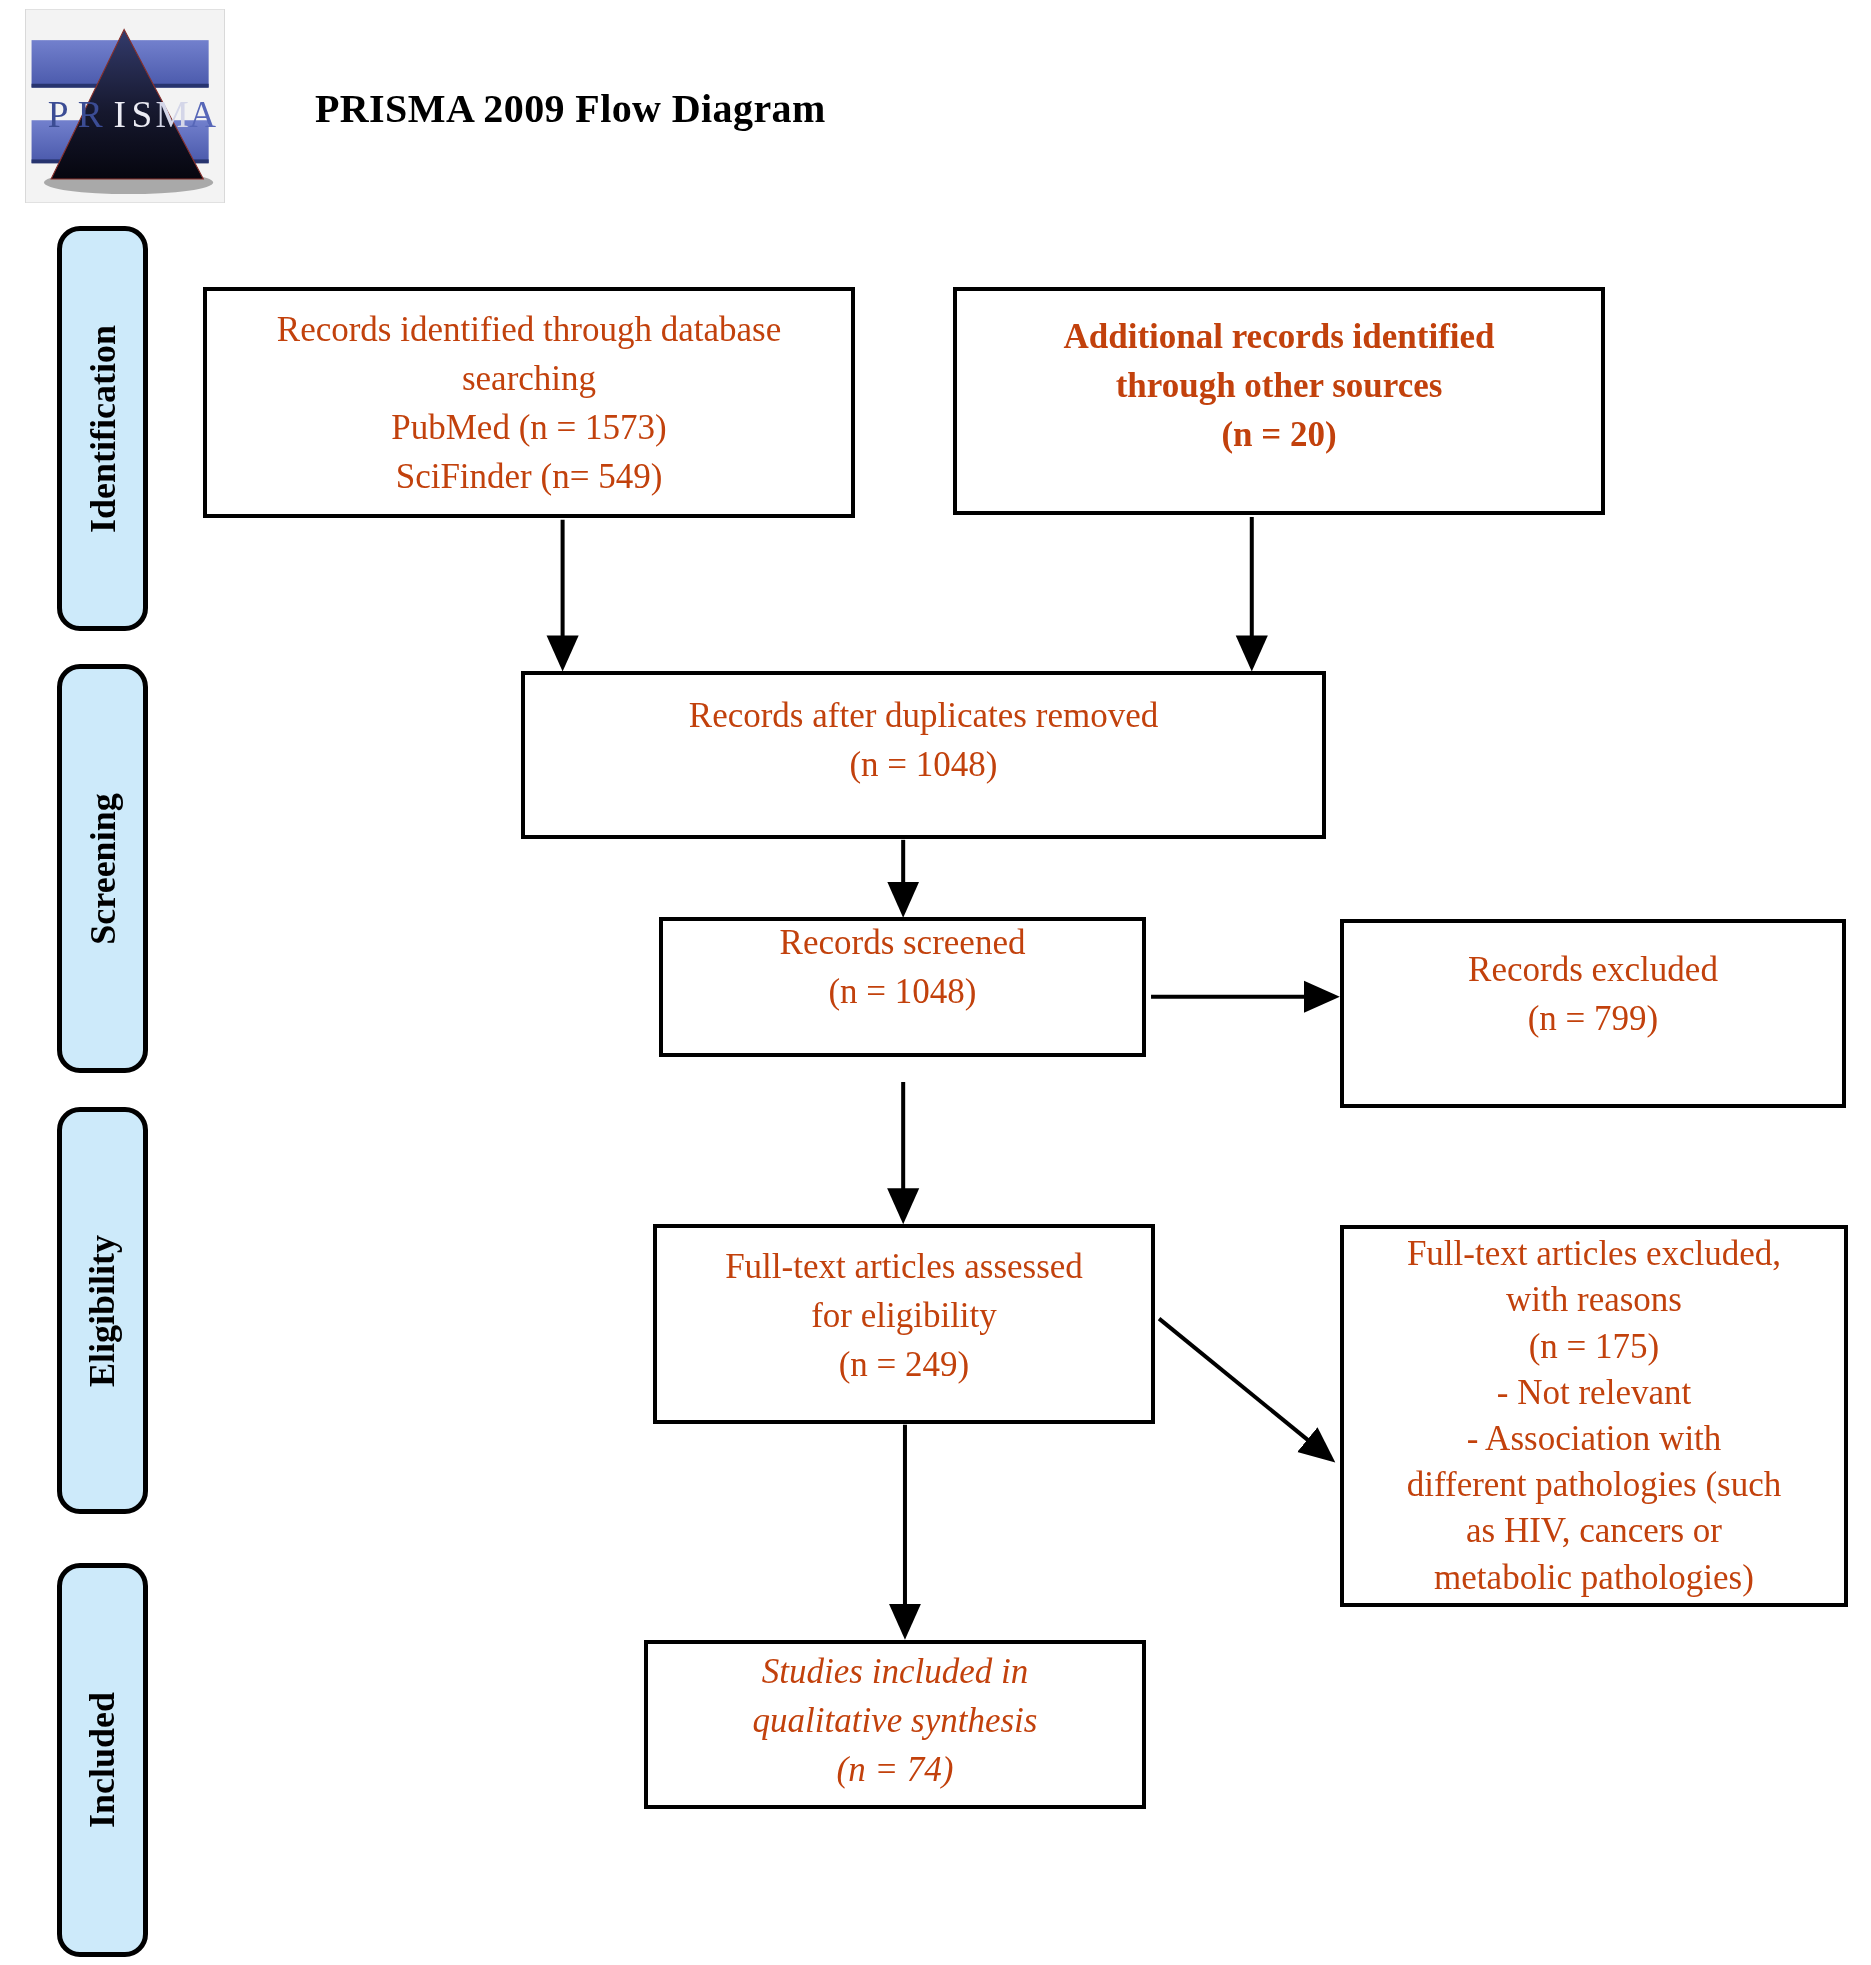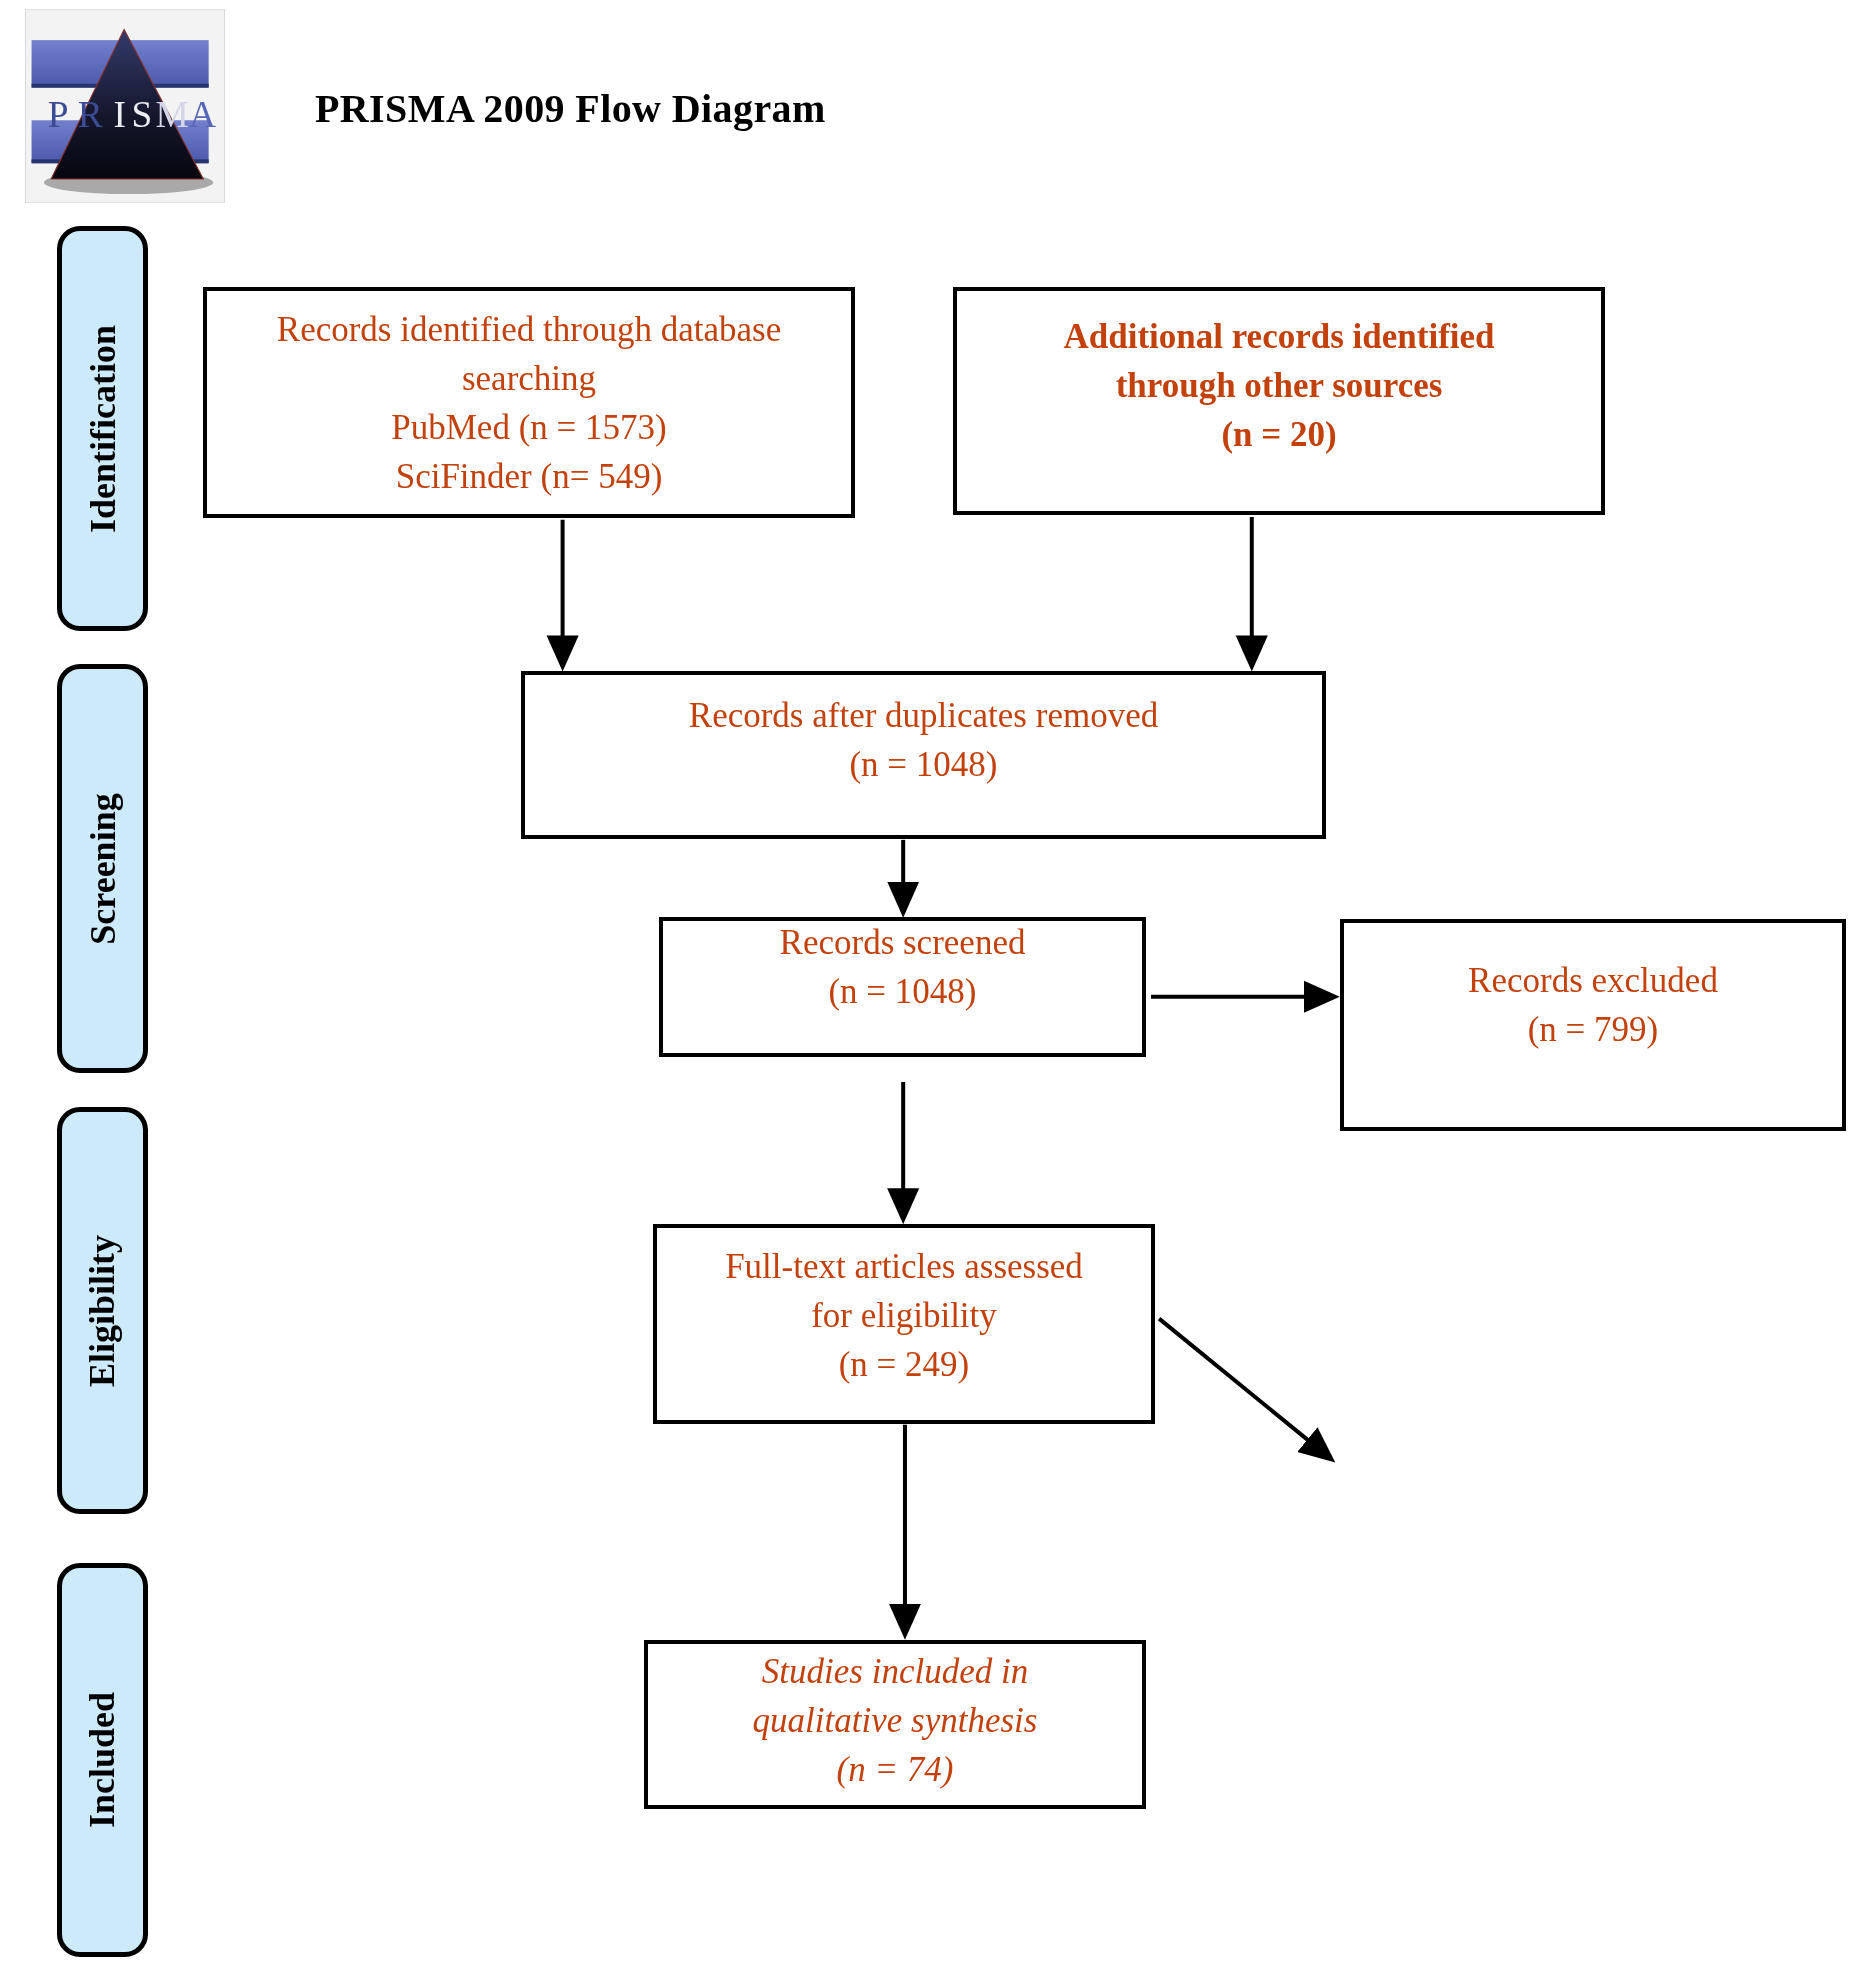--- a/index.html
+++ b/index.html
@@ -66,21 +66,21 @@
     justify-content: center;
     text-align: center;
     font: 400 35px/1.40 "Liberation Serif", serif;
     color: #c2410c;
     white-space: pre-line;
   }
   #box-records-identified { left: 203px;  top: 287px;  width: 652px; height: 231px; }
   #box-additional-records { left: 953px; top: 287px;  width: 652px; height: 228px; padding-bottom: 31px; font-weight: bold; }
   #box-duplicates-removed { left: 521px; top: 671px; width: 805px; height: 168px; padding-bottom: 31px; }
   #box-records-screened   { left: 659px; top: 917px; width: 487px; height: 140px; padding-bottom: 40px; }
-  #box-records-excluded   { left: 1340px; top: 919px; width: 506px; height: 212px; padding-bottom: 40px; }
+  #box-records-excluded   { left: 1340px; top: 919px; width: 506px; height: 189px; padding-bottom: 40px; }
   #box-fulltext-assessed  { left: 653px; top: 1224px; width: 502px; height: 200px; padding-bottom: 18px; }
   #box-fulltext-excluded  { left: 1340px; top: 1225px; width: 508px; height: 382px; line-height: 1.32; }
   #box-studies-included   { left: 644px; top: 1640px; width: 502px; height: 169px; padding-bottom: 9px; font-style: italic; }
 
   #arrows {
     position: absolute;
     left: 0;
     top: 0;
     pointer-events: none;
   }
@@ -162,18 +162,26 @@
 (n = 20)</div>
   <div class="fbox" id="box-duplicates-removed">Records after duplicates removed
 (n = 1048)</div>
   <div class="fbox" id="box-records-screened">Records screened
 (n = 1048)</div>
   <div class="fbox" id="box-records-excluded">Records excluded
 (n = 799)</div>
   <div class="fbox" id="box-fulltext-assessed">Full-text articles assessed
 for eligibility
 (n = 249)</div>
+  <div class="fbox" id="box-fulltext-excluded">Full-text articles excluded,
+with reasons
+(n = 175)
+- Not relevant
+- Association with
+different pathologies (such
+as HIV, cancers or
+metabolic pathologies)</div>
   <div class="fbox" id="box-studies-included">Studies included in
 qualitative synthesis
 (n = 74)</div>
 
 </div>
 
 
 </body></html>

